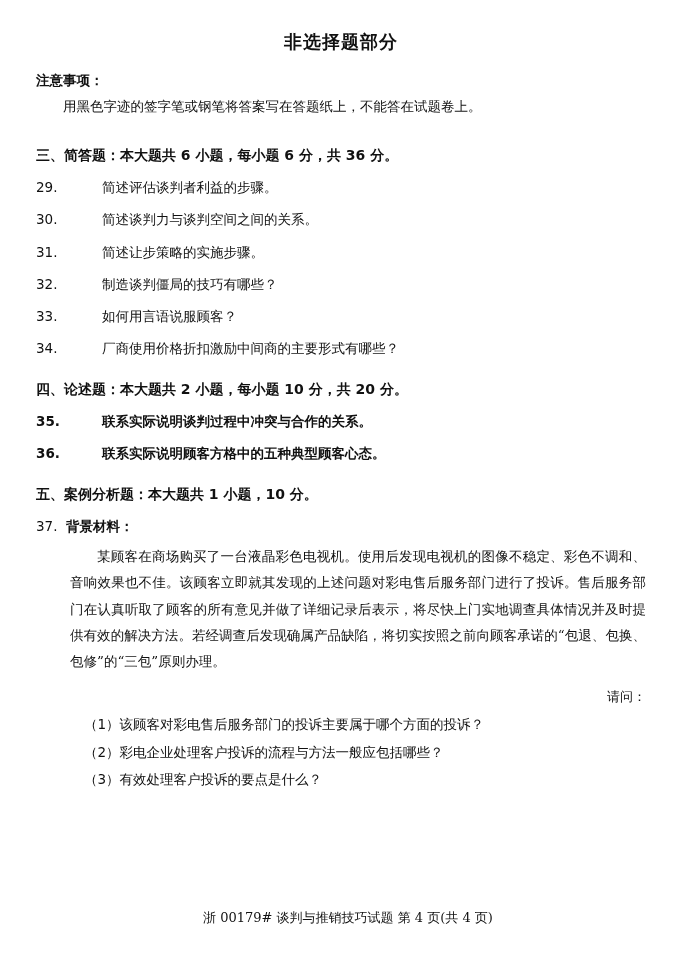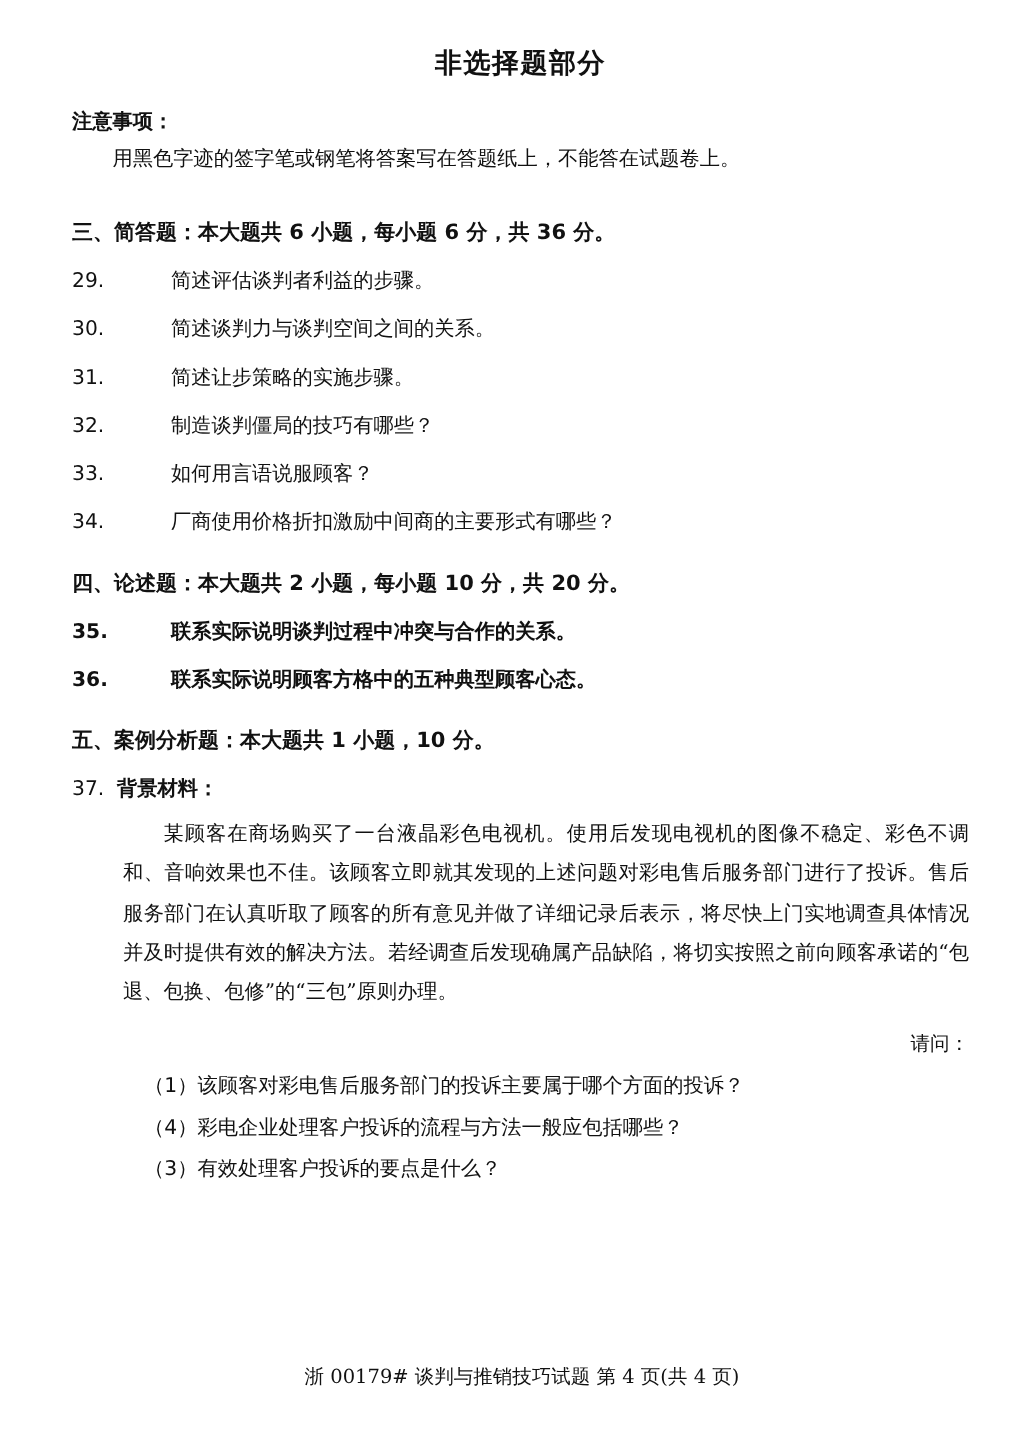--- a/index.html
+++ b/index.html
@@ -12,21 +12,21 @@
     height: 953px;
     font-family: "DejaVu Sans", "Liberation Sans", sans-serif;
     color: #111111;
     position: relative;
     overflow: hidden;
   }
   .page {
     width: 680px;
     height: 953px;
     box-sizing: border-box;
-    padding: 22px 34px 10px 48px;
+    padding: 22px 34px 10px 36px;
     position: relative;
   }
   .doc-title {
     text-align: center;
     font-size: 18px;
     font-weight: bold;
     letter-spacing: 1px;
     margin: 8px 0 18px 0;
     font-family: "DejaVu Serif", "Liberation Serif", serif;
   }
@@ -155,18 +155,18 @@
   <div class="case-head">
     <span class="q-num">37.</span>
     <span class="q-text">背景材料：</span>
   </div>
 
   <div class="case-body">某顾客在商场购买了一台液晶彩色电视机。使用后发现电视机的图像不稳定、彩色不调和、音响效果也不佳。该顾客立即就其发现的上述问题对彩电售后服务部门进行了投诉。售后服务部门在认真听取了顾客的所有意见并做了详细记录后表示，将尽快上门实地调查具体情况并及时提供有效的解决方法。若经调查后发现确属产品缺陷，将切实按照之前向顾客承诺的“包退、包换、包修”的“三包”原则办理。</div>
 
   <div class="case-prompt">请问：</div>
 
   <div class="case-q">（1）该顾客对彩电售后服务部门的投诉主要属于哪个方面的投诉？</div>
-  <div class="case-q">（4）彩电企业处理客户投诉的流程与方法一般应包括哪些？</div>
+  <div class="case-q">（2）彩电企业处理客户投诉的流程与方法一般应包括哪些？</div>
   <div class="case-q">（3）有效处理客户投诉的要点是什么？</div>
 
   <div class="footer">浙 00179# 谈判与推销技巧试题 第 4 页(共 4 页)</div>
 
 </div>
 
 </body></html>

